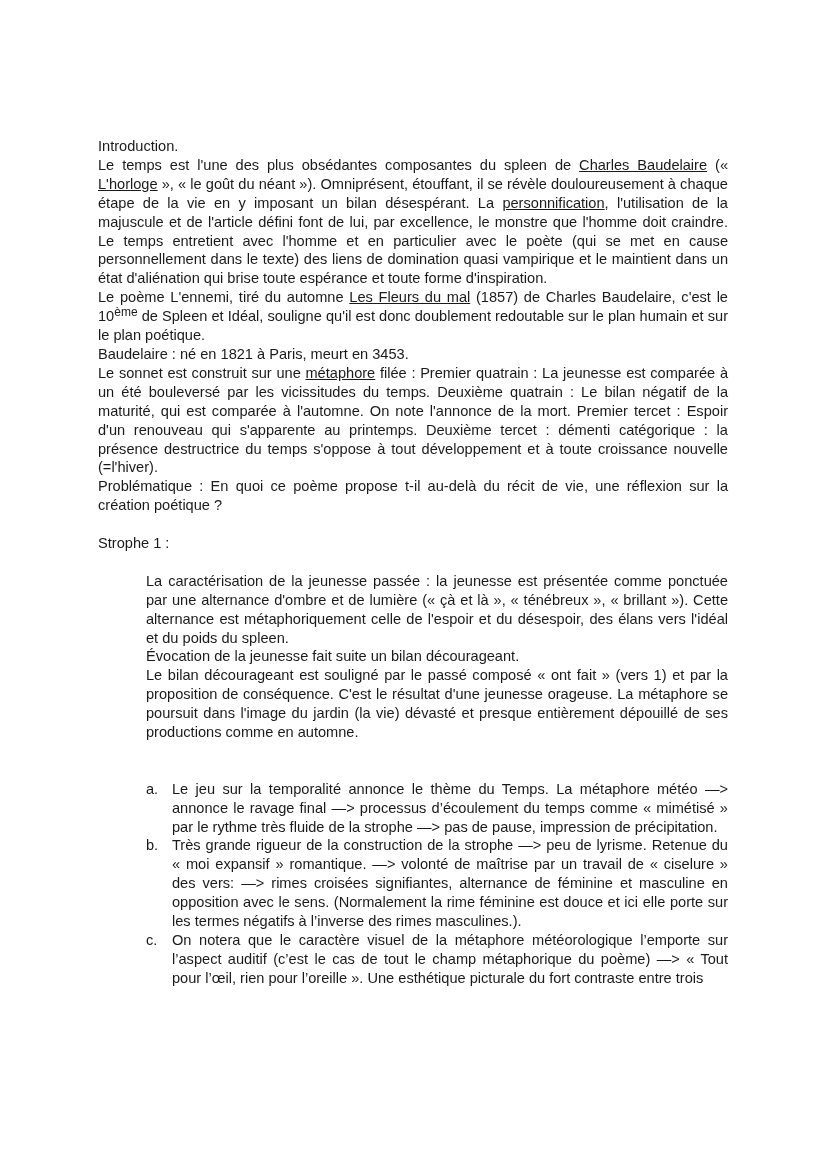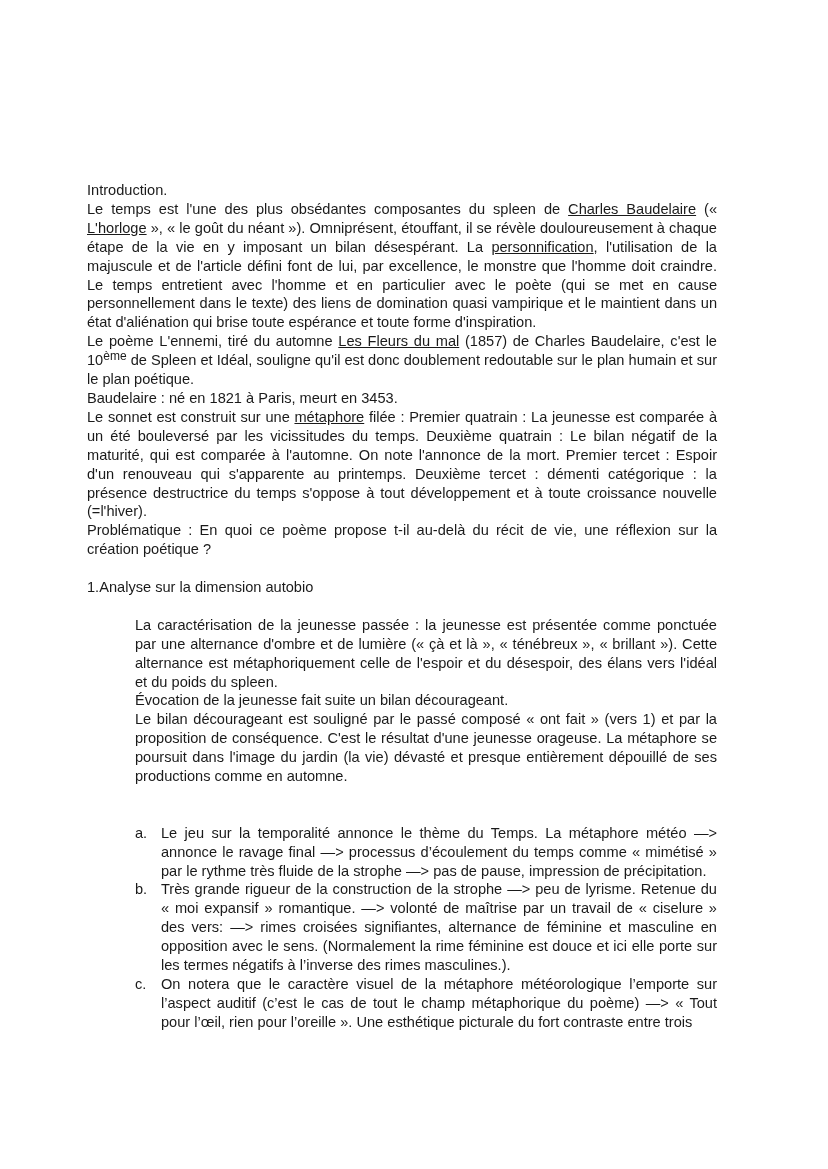--- a/index.html
+++ b/index.html
@@ -1,20 +1,20 @@
 <!DOCTYPE html>
 <html><head>
   <meta charset="utf-8">
   <style>
     html, body { margin: 0; padding: 0; background: #ffffff; }
     body { width: 828px; height: 1169px; overflow: hidden; position: relative; }
     .page {
-      position: absolute; left: 87px; top: 137px; width: 630px;
+      position: absolute; left: 98px; top: 137px; width: 630px;
       font-family: "Liberation Sans", sans-serif;
-      font-size: 14.6px; line-height: 18.9px; color: #1a1a1a; margin-top: 44px;
+      font-size: 14.6px; line-height: 18.9px; color: #1a1a1a;
     }
     p { margin: 0; text-align: justify; }
     .b { font-weight: normal; }
     .u { text-decoration: underline; }
     sup { font-size: 12px; line-height: 0; vertical-align: 5px; }
     .gap { height: 18.9px; }
     .indent { padding-left: 48px; }
     .list { list-style: none; margin: 0; padding: 0 0 0 48px; }
     .list li { position: relative; padding-left: 26px; text-align: justify; }
     .list li .marker { position: absolute; left: 0; top: 0; }
@@ -25,21 +25,21 @@
 <div class="page">
   <p>Introduction.</p>
   <p><span>Le temps est l'une des plus obsédantes composantes du spleen de </span><span class="u">Charles Baudelaire</span><span> (« </span><span class="u">L'horloge</span><span> », « le goût du néant »). Omniprésent, étouffant, il se révèle douloureusement à chaque étape de la vie en y imposant un bilan désespérant. La </span><span class="u">personnification</span><span>, l'utilisation de la majuscule et de l'article défini font de lui, par excellence, le monstre que l'homme doit craindre. Le temps entretient avec l'homme et en particulier avec le poète (qui se met en cause personnellement dans le texte) des liens de domination quasi vampirique et le maintient dans un état d'aliénation qui brise toute espérance et toute forme d'inspiration.</span></p>
   <p><span>Le poème </span><span class="b">L'ennemi</span><span>, tiré du automne </span><span class="b u">Les Fleurs du mal</span><span> (1857) de </span><span class="b">Charles Baudelaire</span><span>, c'est le 10</span><sup>ème</sup><span> de Spleen et Idéal,  souligne qu'il est donc doublement redoutable sur le plan humain et sur le plan poétique.</span></p>
   <p>Baudelaire : né en 1821 à Paris, meurt en 3453.</p>
   <p><span>Le sonnet est construit sur une </span><span class="u">métaphore</span><span> filée : </span><span class="b">Premier quatrain :</span><span> La jeunesse est comparée à un été bouleversé par les vicissitudes du temps. </span><span class="b">Deuxième quatrain :</span><span> Le bilan négatif de la maturité, qui est comparée à l'automne. On note l'annonce de la mort. </span><span class="b">Premier tercet :</span><span> Espoir d'un renouveau qui s'apparente au printemps. </span><span class="b">Deuxième tercet :</span><span> démenti catégorique : la présence destructrice du temps s'oppose à tout développement et à toute croissance nouvelle (=l'hiver).</span></p>
   <p>Problématique : En quoi ce poème propose t-il au-delà du récit de vie, une réflexion sur la création poétique ?</p>
 
   <div class="gap"></div>
 
-  <p><span class="b">1.</span><span>Analyse sur la dimension autobio</span></p>
+  <p class="b">Strophe 1 :</p>
 
   <div class="gap"></div>
 
   <div class="indent">
     <p>La caractérisation de la jeunesse passée : la jeunesse est présentée comme ponctuée par une alternance d'ombre et de lumière (« çà et là », « ténébreux », « brillant »). Cette alternance est métaphoriquement celle de l'espoir et du désespoir, des élans vers l'idéal et du poids du spleen.</p>
     <p>Évocation de la jeunesse fait suite un bilan décourageant.</p>
     <p>Le bilan décourageant est souligné par le passé composé « ont fait » (vers 1) et par la proposition de conséquence. C'est le résultat d'une jeunesse orageuse. La métaphore se poursuit dans l'image du jardin (la vie) dévasté et presque entièrement dépouillé de ses productions comme en automne.</p>
   </div>
 
   <div class="gap"></div>

